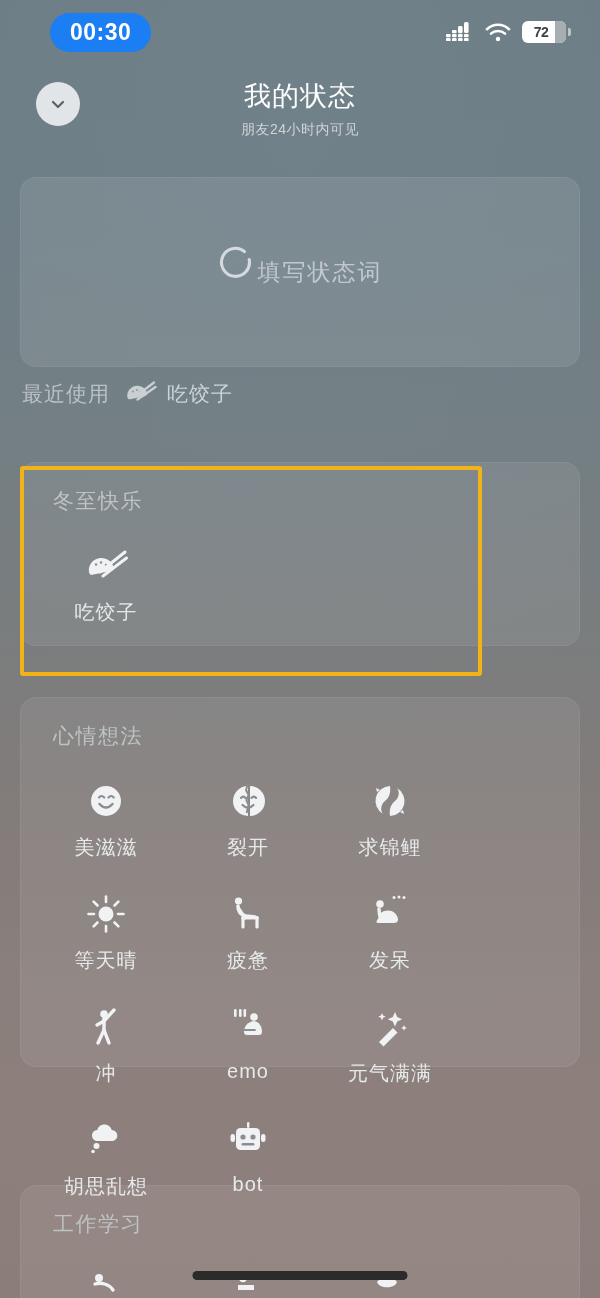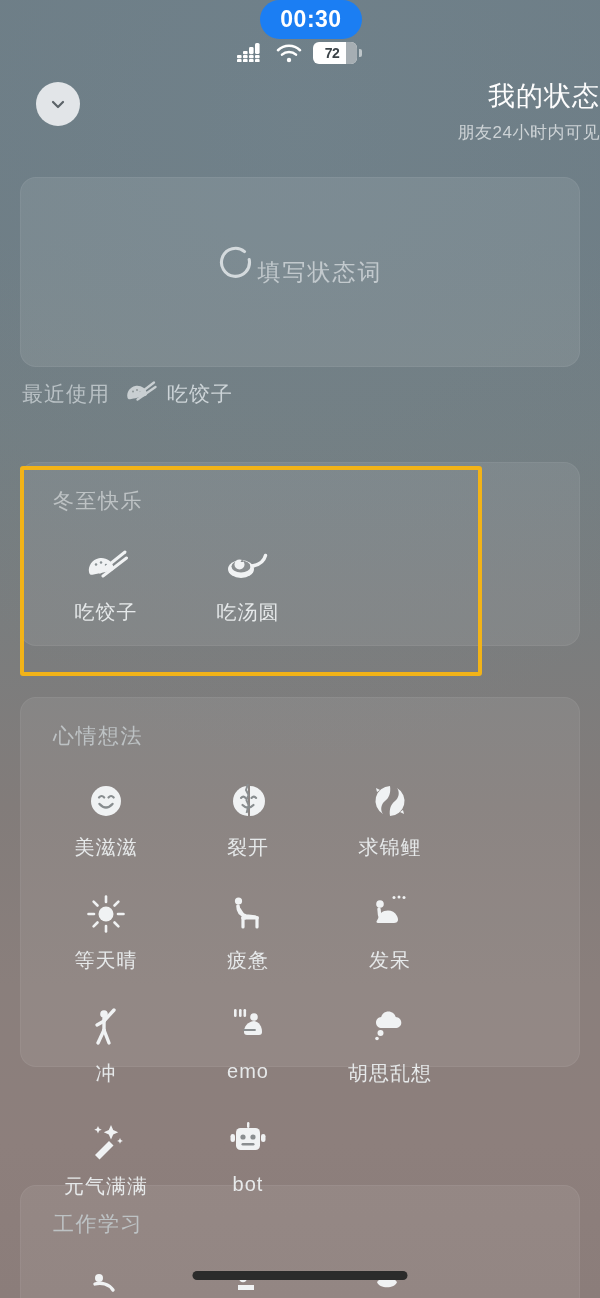--- a/index.html
+++ b/index.html
@@ -25,22 +25,21 @@
   .vignette {
     position:absolute; inset:0;
     background:radial-gradient(ellipse 120% 70% at 50% 10%, rgba(120,140,150,.25), rgba(0,0,0,0) 70%);
     pointer-events:none;
   }
 
   
   .statusbar {
     position:absolute; top:0; left:0; right:0; height:64px;
     display:flex; align-items:center; justify-content:space-between;
-    padding:0 28px;
-    flex-direction:column;
+    padding:7px 28px;
   }
   .time-pill {
     background:#1b7ef3; color:#fff;
     font-size:23px; font-weight:700;
     padding:6px 20px; border-radius:22px;
     letter-spacing:.5px;
     margin-left:22px;
   }
   .status-right { display:flex; align-items:center; gap:13px; margin-right:6px; }
   .signal { display:flex; align-items:flex-end; gap:3px; height:18px; }
@@ -66,23 +65,23 @@
 
   
   .header { position:absolute; top:74px; left:0; right:0; height:78px; }
   .back-btn {
     position:absolute; left:36px; top:8px;
     width:44px; height:44px; border-radius:50%;
     background:rgba(235,238,240,.92);
     display:flex; align-items:center; justify-content:center;
   }
   .back-btn svg { display:block; }
-  .title-wrap { text-align:right; padding-top:4px; }
+  .title-wrap { text-align:center; padding-top:4px; }
   .page-title { font-size:27px; color:#fdfdfd; font-weight:400; letter-spacing:1px; }
-  .page-sub { font-size:17px; color:#cdd3d6; margin-top:7px; letter-spacing:.5px; }
+  .page-sub { font-size:14px; color:#cdd3d6; margin-top:7px; letter-spacing:.5px; }
 
   
   .input-card {
     position:absolute; left:20px; top:177px; width:560px; height:190px;
     border-radius:16px;
     background:rgba(255,255,255,.085);
     border:1px solid rgba(255,255,255,.06);
     display:flex; flex-direction:row; align-items:center; justify-content:center;
   }
   .ring {
@@ -229,32 +228,20 @@
             <path d="M4 23 c0-7 6-12 12.5-12 c6.5 0 12.5 5 12.5 12 c0 1.8-1 2.9-2.8 2.9 H6.8 C5 25.9 4 24.8 4 23 Z" fill="#f0f2f3" transform="rotate(-12 16.5 19)"></path>
             <circle cx="12" cy="17.5" r="1.25" fill="#8b9396"></circle>
             <circle cx="17" cy="15.5" r="1.25" fill="#8b9396"></circle>
             <circle cx="22" cy="18" r="1.25" fill="#8b9396"></circle>
             <path d="M16 25 L41 5" stroke="#f0f2f3" stroke-width="3" stroke-linecap="round"></path>
             <path d="M19 29 L42.5 11" stroke="#f0f2f3" stroke-width="3" stroke-linecap="round"></path>
           </svg>
         </div>
         <div class="lbl">吃饺子</div>
       </div>
-      <div class="cell">
-        <div class="glyph">
-          <svg width="44" height="38" viewBox="0 0 44 38">
-            <ellipse cx="15" cy="22" rx="13" ry="9" fill="#f0f2f3"></ellipse>
-            <ellipse cx="15" cy="19.5" rx="9.5" ry="6" fill="#8a8e90"></ellipse>
-            <circle cx="13.5" cy="17.5" r="5" fill="#f0f2f3"></circle>
-            <path d="M14.5 15 l1.6-2.8 l1.6 2.8 Z" fill="#8a8e90"></path>
-            <path d="M26 19 c7-1 12-5 13.5-10.5" stroke="#f0f2f3" stroke-width="3.4" fill="none" stroke-linecap="round"></path>
-          </svg>
-        </div>
-        <div class="lbl">吃汤圆</div>
-      </div>
     </div>
   </div>
 
   <div class="section" id="section-mood">
     <div class="section-title">心情想法</div>
     <div class="grid">
 
       <div class="cell">
         <div class="glyph">
           <svg width="42" height="42" viewBox="0 0 42 42">
@@ -364,38 +351,38 @@
             <path d="M27 15 c-7 1-10 6-10 11 c0 2 1 3 3 3 h12 c2 0 3-1 3-3 c0-6-3-10-8-11 Z" fill="#f0f2f3"></path>
             <path d="M17 24 h11" stroke="#8a8e90" stroke-width="1.8" stroke-linecap="round"></path>
           </svg>
         </div>
         <div class="lbl">emo</div>
       </div>
 
       <div class="cell">
         <div class="glyph">
           <svg width="42" height="42" viewBox="0 0 42 42">
-            <path d="M13 22 c-3.6 0-6-2.4-6-5.6 c0-3 2.2-5.3 5.2-5.5 c.9-3.2 3.7-5.4 7.2-5.4 c3.6 0 6.6 2.4 7.3 5.6 c3.2 .2 5.6 2.6 5.6 5.6 c0 3.2-2.6 5.3-6 5.3 Z" fill="#f0f2f3"></path>
-            <circle cx="11.5" cy="27" r="3" fill="#f0f2f3"></circle>
-            <circle cx="8" cy="32.5" r="1.8" fill="#f0f2f3"></circle>
-          </svg>
-        </div>
-        <div class="lbl">胡思乱想</div>
-      </div>
-
-      <div class="cell">
-        <div class="glyph">
-          <svg width="42" height="42" viewBox="0 0 42 42">
             <path d="M26 6 l2.2 5 l5 2.2 l-5 2.2 l-2.2 5 l-2.2-5 l-5-2.2 l5-2.2 Z" fill="#f0f2f3"></path>
             <path d="M13 7 l1.1 2.6 l2.6 1.1 l-2.6 1.1 l-1.1 2.6 l-1.1-2.6 l-2.6-1.1 l2.6-1.1 Z" fill="#f0f2f3"></path>
             <path d="M35 19 l.9 2 l2 .9 l-2 .9 l-.9 2 l-.9-2 l-2-.9 l2-.9 Z" fill="#f0f2f3"></path>
             <path d="M10 36 l14-14 l4.5 4.5 l-14 14 Z" fill="#f0f2f3"></path>
           </svg>
         </div>
         <div class="lbl">元气满满</div>
+      </div>
+
+      <div class="cell">
+        <div class="glyph">
+          <svg width="42" height="42" viewBox="0 0 42 42">
+            <path d="M13 22 c-3.6 0-6-2.4-6-5.6 c0-3 2.2-5.3 5.2-5.5 c.9-3.2 3.7-5.4 7.2-5.4 c3.6 0 6.6 2.4 7.3 5.6 c3.2 .2 5.6 2.6 5.6 5.6 c0 3.2-2.6 5.3-6 5.3 Z" fill="#f0f2f3"></path>
+            <circle cx="11.5" cy="27" r="3" fill="#f0f2f3"></circle>
+            <circle cx="8" cy="32.5" r="1.8" fill="#f0f2f3"></circle>
+          </svg>
+        </div>
+        <div class="lbl">胡思乱想</div>
       </div>
 
       <div class="cell">
         <div class="glyph">
           <svg width="42" height="42" viewBox="0 0 42 42">
             <rect x="20" y="3" width="2.4" height="6" rx="1.2" fill="#f0f2f3"></rect>
             <rect x="9" y="9" width="24" height="22" rx="4.5" fill="#f0f2f3"></rect>
             <rect x="3.5" y="15" width="4.5" height="8" rx="2.2" fill="#f0f2f3"></rect>
             <rect x="34" y="15" width="4.5" height="8" rx="2.2" fill="#f0f2f3"></rect>
             <circle cx="16" cy="18" r="2.6" fill="#8a8e90"></circle>

